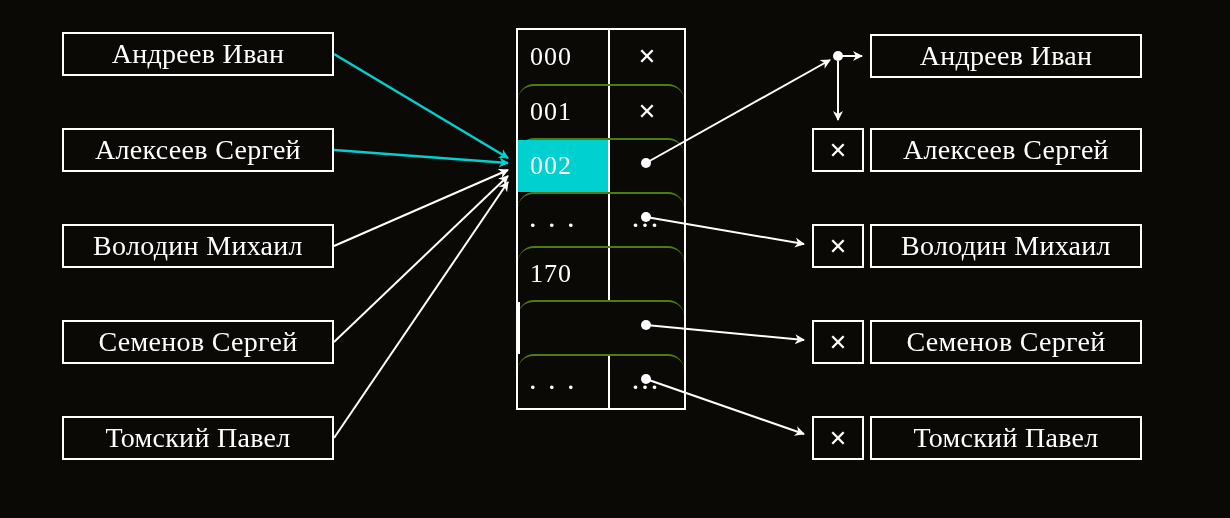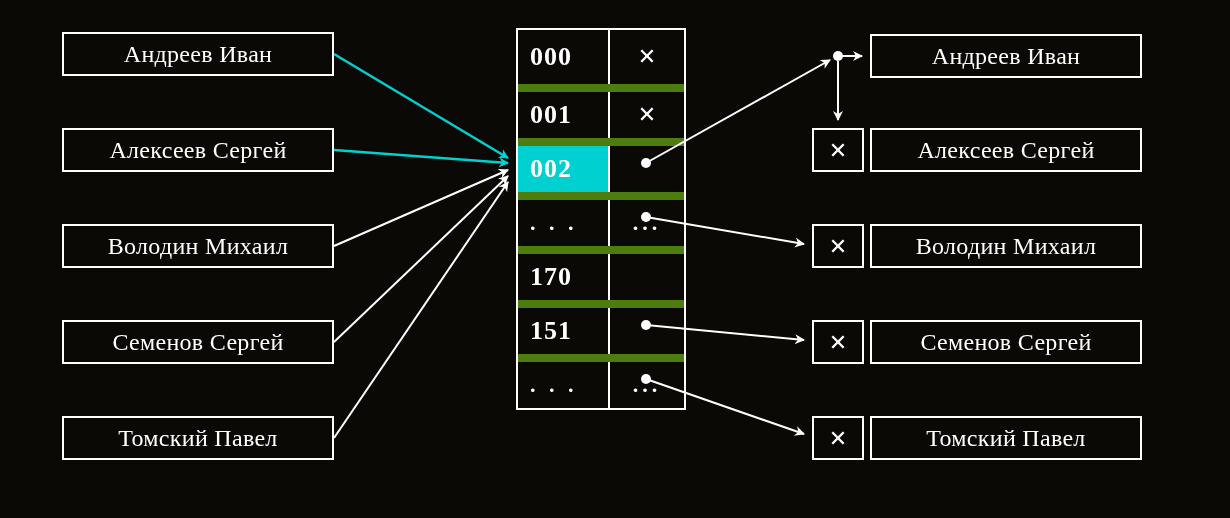--- a/index.html
+++ b/index.html
@@ -17,21 +17,21 @@
     overflow: hidden;
   }
   .name-box {
     position: absolute;
     height: 44px;
     border: 2px solid #ffffff;
     box-sizing: border-box;
     display: flex;
     align-items: center;
     justify-content: center;
-    font-size: 24px;
+    font-size: 28px;
     letter-spacing: 0.3px;
     background: transparent;
     white-space: nowrap;
   }
   .lbox { width: 272px; left: 62px; }
   .rbox { width: 272px; left: 870px; }
   .rcross {
     position: absolute;
     width: 52px;
     height: 44px;
@@ -55,29 +55,29 @@
     left: 516px;
     top: 28px;
     border: 2px solid #ffffff;
     box-sizing: border-box;
   }
   .hrow {
     display: flex;
     height: 54px;
     box-sizing: border-box;
   }
-  .hrow + .hrow { border-top: 8px solid #4d7c0f; }
+  .hrow + .hrow { border-top: 2px solid #4d7c0f; border-radius: 16px; }
   .hkey {
     width: 90px;
     display: flex;
     align-items: center;
     justify-content: flex-start;
     padding-left: 12px;
     box-sizing: border-box;
-    font-weight: bold;
+    font-weight: normal;
     font-size: 26px;
     letter-spacing: 1px;
   }
   .hval {
     width: 76px;
     border-left: 2px solid #ffffff;
     box-sizing: border-box;
     display: flex;
     align-items: center;
     justify-content: center;
@@ -149,21 +149,20 @@
       <div class="hkey ellipsis">. . .</div>
       <div class="hval ellipsis">...</div>
     </div>
 
     <div class="hrow">
       <div class="hkey">170</div>
       <div class="hval"></div>
     </div>
 
     <div class="hrow">
-      <div class="hkey">151</div>
       <div class="hval"></div>
     </div>
 
     <div class="hrow">
       <div class="hkey ellipsis">. . .</div>
       <div class="hval ellipsis">...</div>
     </div>
   </div>
 
   <div class="name-box rbox" style="top:34px">

